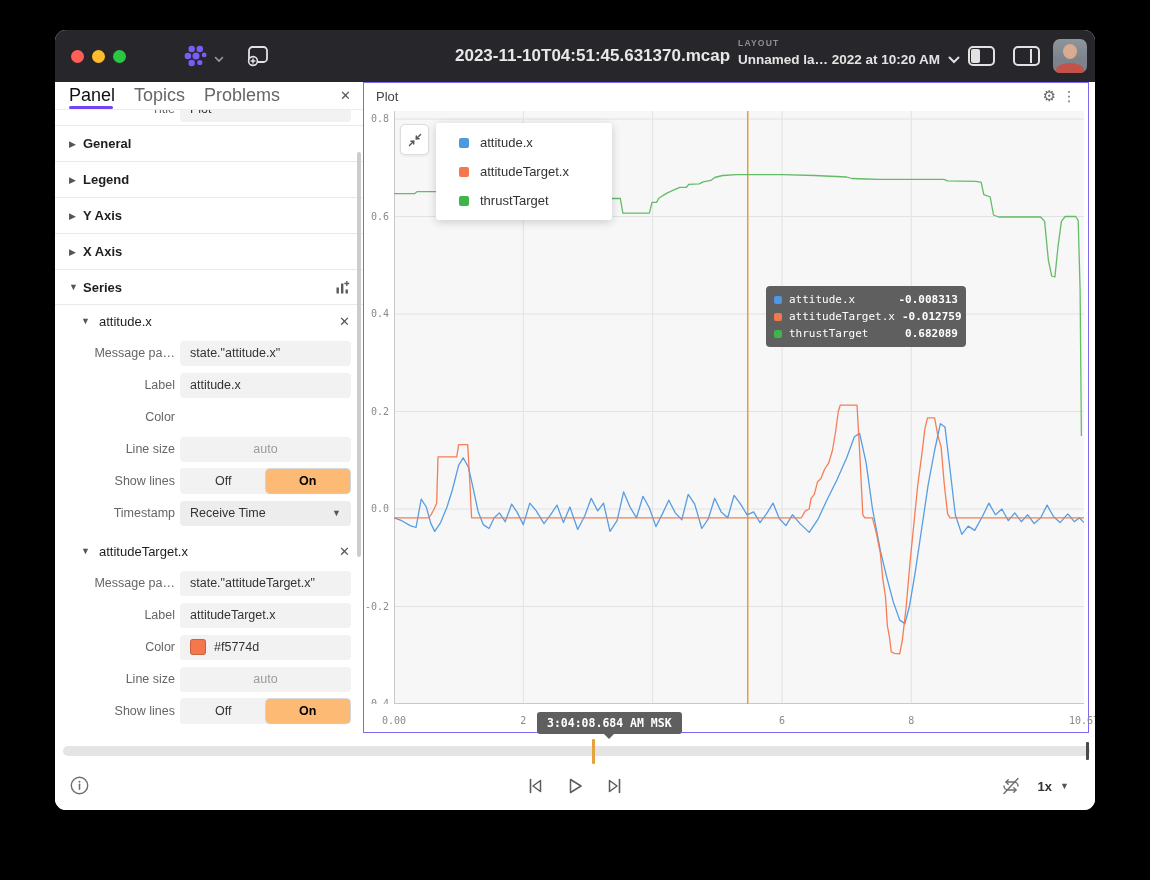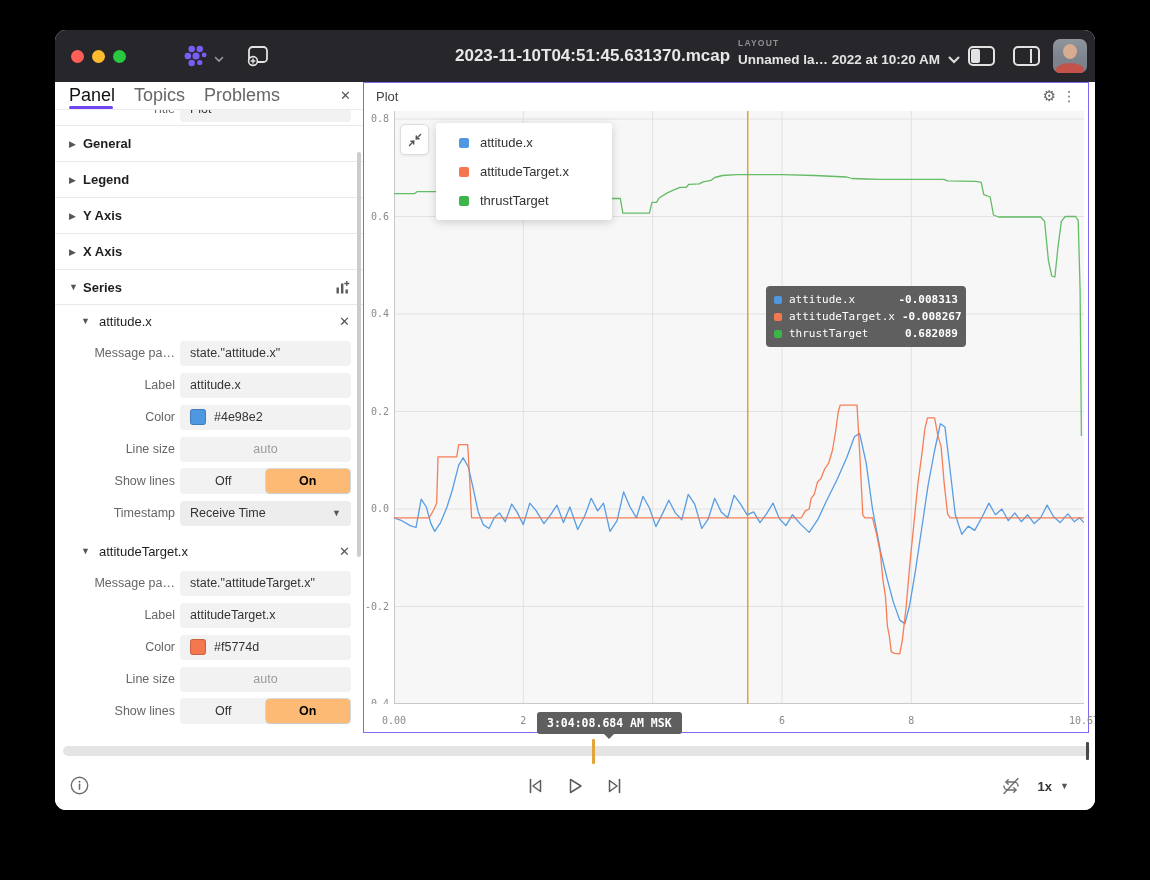--- a/index.html
+++ b/index.html
@@ -227,24 +227,20 @@
           <div class="field-row">
             <div class="row-label">Message pa…</div>
             <div class="field">state."attitude.x"</div>
           </div>
           <div class="field-row">
             <div class="row-label">Label</div>
             <div class="field">attitude.x</div>
           </div>
           <div class="field-row">
             <div class="row-label">Color</div>
-            <div class="field">
-              <span class="swatch" style="background-color: rgb(78, 152, 226);"></span>
-              <span>#4e98e2</span>
-            </div>
           </div>
           <div class="field-row">
             <div class="row-label">Line size</div>
             <div class="field center">auto</div>
           </div>
           <div class="field-row">
             <div class="row-label">Show lines</div>
             <div class="segmented">
               <div class="seg">Off</div>
               <div class="seg on">On</div>
@@ -369,21 +365,21 @@
 
         <div class="hover-tooltip">
           <div class="ht-row">
             <span class="ht-swatch" style="background-color: rgb(78, 152, 226);"></span>
             <span class="ht-label">attitude.x</span>
             <span class="ht-value">-0.008313</span>
           </div>
           <div class="ht-row">
             <span class="ht-swatch" style="background-color: rgb(245, 119, 77);"></span>
             <span class="ht-label">attitudeTarget.x</span>
-            <span class="ht-value">-0.008267</span>
+            <span class="ht-value">-0.012759</span>
           </div>
           <div class="ht-row">
             <span class="ht-swatch" style="background-color: rgb(62, 181, 73);"></span>
             <span class="ht-label">thrustTarget</span>
             <span class="ht-value">0.682089</span>
           </div>
         </div>
 
         <div class="time-tooltip">3:04:08.684 AM MSK</div>
       </div>

